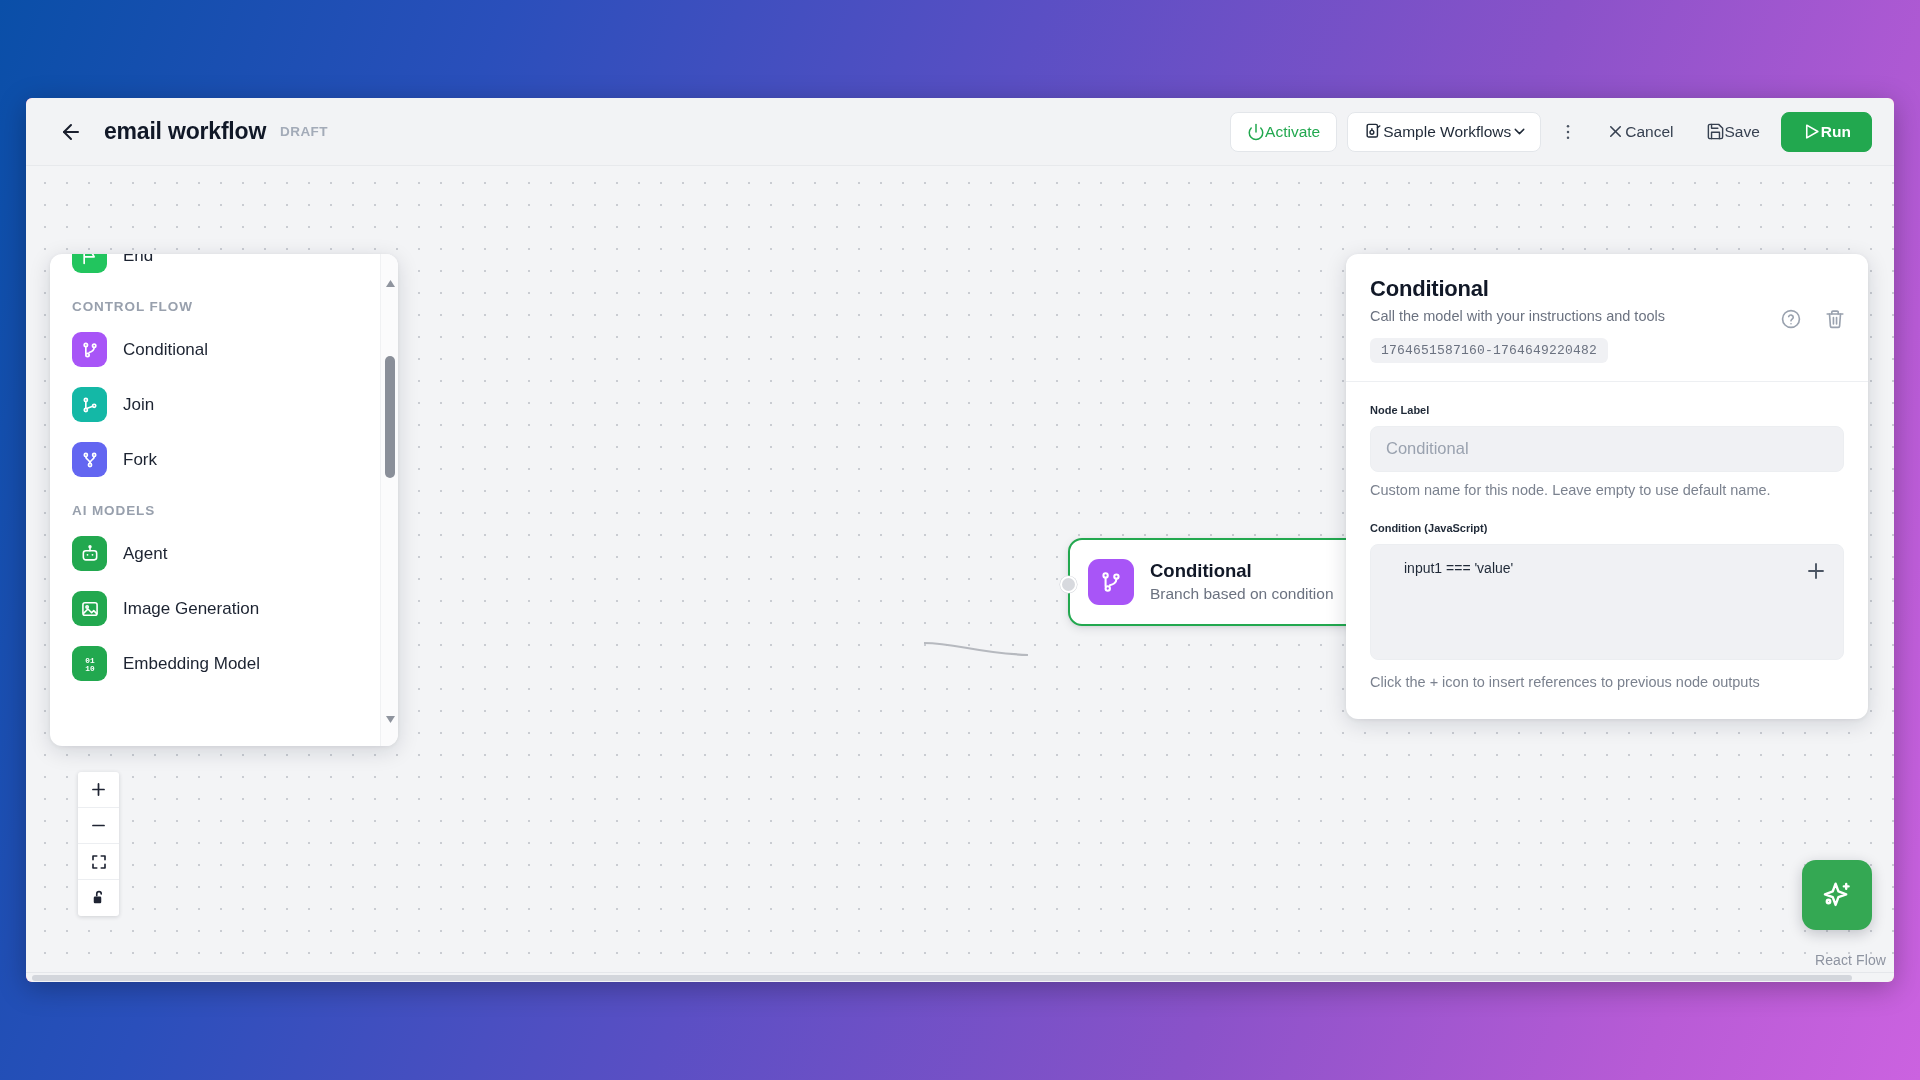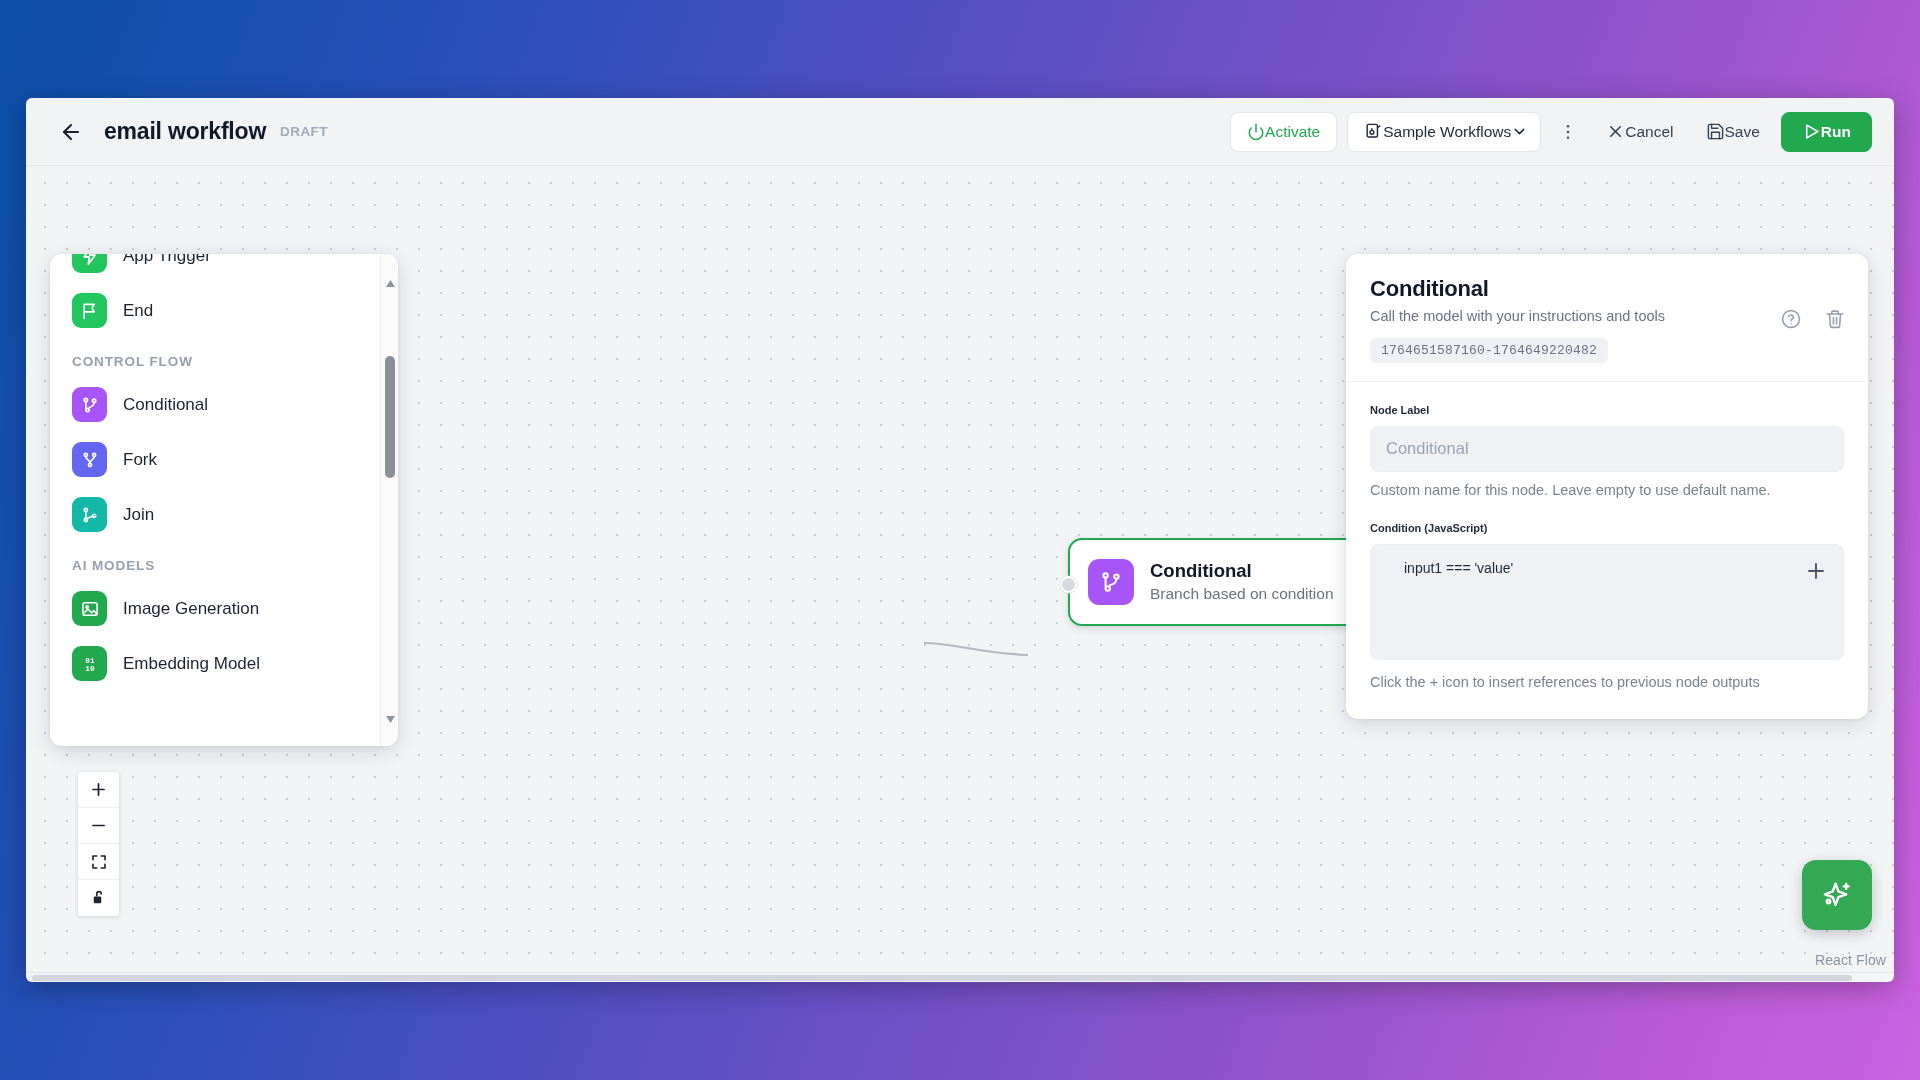--- a/index.html
+++ b/index.html
@@ -380,28 +380,20 @@
         <path d="M11 4 L13 9.5 L18.5 11.5 L13 13.5 L11 19 L9 13.5 L3.5 11.5 L9 9.5 Z"></path>
         <path d="M18.5 4.2 v3.4 M16.8 5.9 h3.4" stroke-linecap="round"></path>
         <circle cx="6" cy="16.6" r="1.2"></circle>
       </svg>
     </div>
     <div class="rf-attr">React Flow</div>
 
     <div class="palette">
       <div class="palette-inner">
 
-        <div class="pal-item">
-          <div class="pal-icon" style="background:#22c55e">
-            <svg width="20" height="20" viewBox="0 0 24 24" fill="none" stroke="#fff" stroke-width="2" stroke-linecap="round" stroke-linejoin="round">
-              <path d="M13 2 L5 13 h6 l-1 9 8-11 h-6 z"></path>
-            </svg>
-          </div>
-          <div class="pal-label">App Trigger</div>
-        </div>
 
         <div class="pal-item">
           <div class="pal-icon" style="background:#22c55e">
             <svg width="20" height="20" viewBox="0 0 24 24" fill="none" stroke="#fff" stroke-width="2" stroke-linecap="round" stroke-linejoin="round">
               <path d="M5 21V4h12l-2.5 4.5L17 13H5"></path>
             </svg>
           </div>
           <div class="pal-label">End</div>
         </div>
 
@@ -414,47 +406,59 @@
                 <circle cx="17" cy="7" r="2"></circle>
                 <circle cx="9" cy="18" r="2"></circle>
               <path d="M7 8v8"></path>
                 <path d="M17 9c0 4-3 5-6 6"></path>
             </svg>
           </div>
           <div class="pal-label">Conditional</div>
         </div>
 
         <div class="pal-item">
+          <div class="pal-icon" style="background:#14b8a6">
+            <svg width="20" height="20" viewBox="0 0 24 24" fill="none" stroke="#fff" stroke-width="2" stroke-linecap="round" stroke-linejoin="round">
+              <circle cx="7" cy="6" r="1.9"></circle>
+                <circle cx="7" cy="18" r="1.9"></circle>
+                <circle cx="17" cy="13" r="1.9"></circle>
+              <path d="M7 8v8"></path>
+                <path d="M8.8 15.8l6.4-2.2"></path>
+            </svg>
+          </div>
+          <div class="pal-label">Join</div>
+        </div>
+
+        <div class="pal-item">
           <div class="pal-icon" style="background:#6366f1">
             <svg width="20" height="20" viewBox="0 0 24 24" fill="none" stroke="#fff" stroke-width="2" stroke-linecap="round" stroke-linejoin="round">
               <circle cx="7" cy="6" r="1.9"></circle>
                 <circle cx="17" cy="6" r="1.9"></circle>
                 <circle cx="12" cy="18" r="1.9"></circle>
               <path d="M7 8c0 4 5 3 5 8"></path>
                 <path d="M17 8c0 4-5 3-5 8"></path>
             </svg>
           </div>
           <div class="pal-label">Fork</div>
         </div>
 
-        <div class="pal-item">
-          <div class="pal-icon" style="background:#14b8a6">
-            <svg width="20" height="20" viewBox="0 0 24 24" fill="none" stroke="#fff" stroke-width="2" stroke-linecap="round" stroke-linejoin="round">
-              <circle cx="7" cy="6" r="1.9"></circle>
-                <circle cx="7" cy="18" r="1.9"></circle>
-                <circle cx="17" cy="13" r="1.9"></circle>
-              <path d="M7 8v8"></path>
-                <path d="M8.8 15.8l6.4-2.2"></path>
-            </svg>
-          </div>
-          <div class="pal-label">Join</div>
-        </div>
-
         <div class="pal-section">AI MODELS</div>
 
+        <div class="pal-item">
+          <div class="pal-icon" style="background:#22a84f">
+            <svg width="20" height="20" viewBox="0 0 24 24" fill="none" stroke="#fff" stroke-width="1.9" stroke-linecap="round" stroke-linejoin="round">
+              <rect x="4" y="8" width="16" height="11" rx="3"></rect>
+              <circle cx="9" cy="13" r="1.1" fill="#fff" stroke="none"></circle>
+              <circle cx="15" cy="13" r="1.1" fill="#fff" stroke="none"></circle>
+              <path d="M12 4v4"></path>
+                <circle cx="12" cy="3.2" r="1.1"></circle>
+            </svg>
+          </div>
+          <div class="pal-label">Agent</div>
+        </div>
 
         <div class="pal-item">
           <div class="pal-icon" style="background:#22a84f">
             <svg width="20" height="20" viewBox="0 0 24 24" fill="none" stroke="#fff" stroke-width="1.9" stroke-linecap="round" stroke-linejoin="round">
               <rect x="3.5" y="4.5" width="17" height="15" rx="2.5"></rect>
               <circle cx="8.5" cy="9.5" r="1.4"></circle>
               <path d="M4.5 17l5-5 4.5 4.5 2.5-2.5 3.5 3.5"></path>
             </svg>
           </div>
           <div class="pal-label">Image Generation</div>

